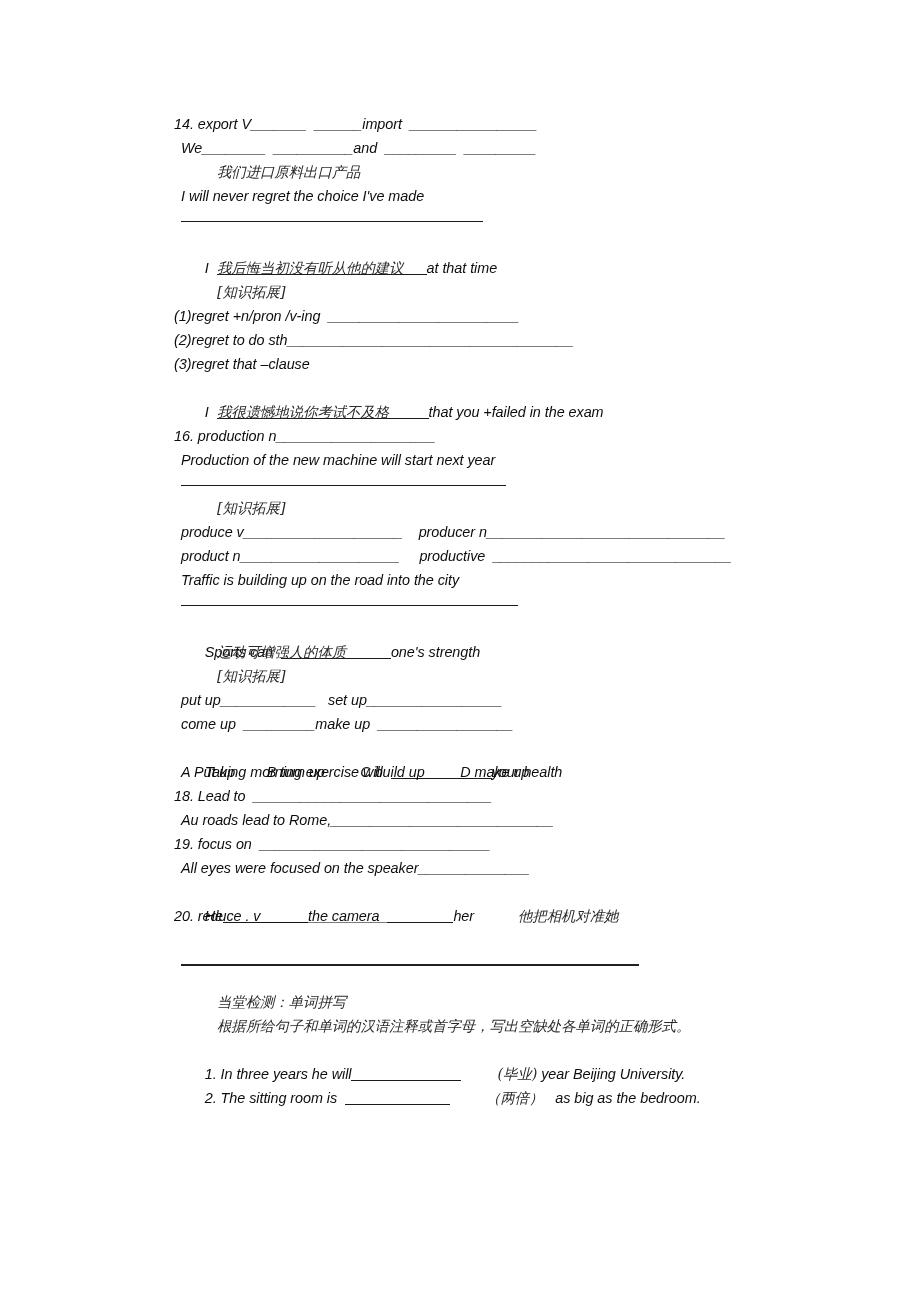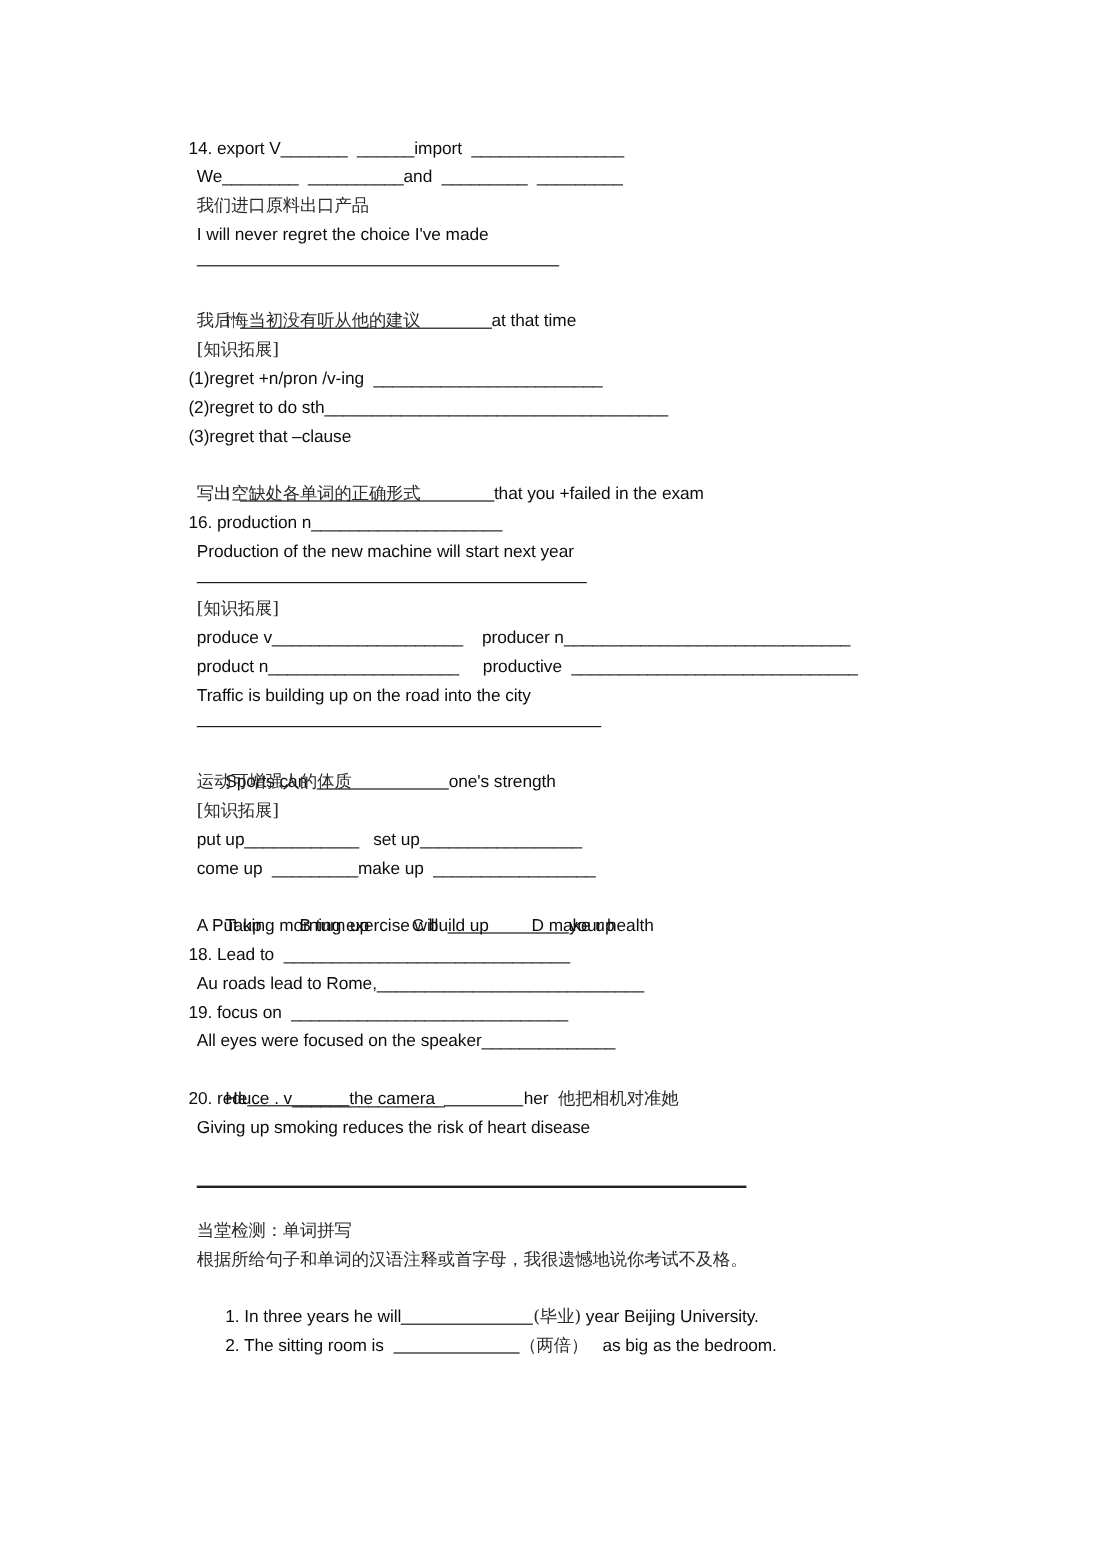--- a/index.html
+++ b/index.html
@@ -22,23 +22,24 @@
     left: 0;
     top: 0;
     width: 920px;
     height: 1302px;
     background: #ffffff;
   }
 
   
   #doc-body {
     position: absolute;
-    left: 157px;
+    left: 174px;
     top: 112px;
     width: 700px;
+    font-style: italic;
   }
 
   .line {
     font-size: 14.4px;
     line-height: 24px;
     height: 24px;
     white-space: pre;
     color: #0d0d0d;
     letter-spacing: -0.05px;
   }
@@ -46,20 +47,21 @@
   
   .ind {
     padding-left: 7px;
   }
 
   
   .cn {
     font-family: "DejaVu Serif", "Liberation Serif", serif;
     font-size: 14.4px;
     color: #2a2a2a;
+    margin-left: 36px;
   }
 
   
   .u {
     display: inline-block;
     border-bottom: 1.3px solid #1a1a1a;
     height: 13px;
     vertical-align: -2px;
   }
 
@@ -113,21 +115,21 @@
       <span>I  </span><span class="u" style="width:210px;"></span><span>at that time</span>
     </div>
     <div class="line ind cn">我后悔当初没有听从他的建议</div>
     <div class="line ind cn">[知识拓展]</div>
     <div class="line">(1)regret +n/pron /v-ing  ________________________</div>
     <div class="line">(2)regret to do sth____________________________________</div>
     <div class="line">(3)regret that –clause</div>
     <div class="line ind">
       <span>I  </span><span class="u" style="width:212px;"></span><span>that you +failed in the exam</span>
     </div>
-    <div class="line ind cn">写出空缺处各单词的正确形式</div>
+    <div class="line ind cn">我很遗憾地说你考试不及格</div>
 
     <div class="line">16. production n____________________</div>
     <div class="line ind">Production of the new machine will start next year</div>
     <div class="rule-line">
       <span class="rule" style="width:325px;"></span>
     </div>
     <div class="line ind cn">[知识拓展]</div>
     <div class="line ind"><span>produce v____________________</span><span>    </span><span>producer n______________________________</span></div>
     <div class="line ind"><span>product n____________________</span><span>     </span><span>productive  ______________________________</span></div>
 
@@ -150,32 +152,31 @@
     <div class="line">18. Lead to  ______________________________</div>
     <div class="line ind">Au roads lead to Rome,____________________________</div>
 
     <div class="line">19. focus on  _____________________________</div>
     <div class="line ind">All eyes were focused on the speaker______________</div>
     <div class="line ind">
       <span>He</span><span class="u" style="width:85px;"></span><span>the camera  </span><span class="u" style="width:66px;"></span><span>her</span><span>  </span><span class="cn">他把相机对准她</span>
     </div>
 
     <div class="line">20. reduce . v________________</div>
-    <div class="line ind">Giving up smoking reduces the risk of heart disease</div>
 
     <div class="spacer"></div>
 
     <div class="sep-line">
       <span class="sep"></span>
     </div>
 
     <div class="spacer-sm"></div>
 
     <div class="line ind cn">当堂检测：单词拼写</div>
-    <div class="line ind cn">根据所给句子和单词的汉语注释或首字母，我很遗憾地说你考试不及格。</div>
+    <div class="line ind cn">根据所给句子和单词的汉语注释或首字母，写出空缺处各单词的正确形式。</div>
     <div class="line ind">
       <span>1. In three years he will</span><span class="u" style="width:110px;"></span><span class="cn">(毕业)</span><span> year Beijing University.</span>
     </div>
     <div class="line ind">
       <span>2. The sitting room is  </span><span class="u" style="width:105px;"></span><span class="cn">（两倍）</span><span>   as big as the bedroom.</span>
     </div>
 
   </div>
 </div>
 

